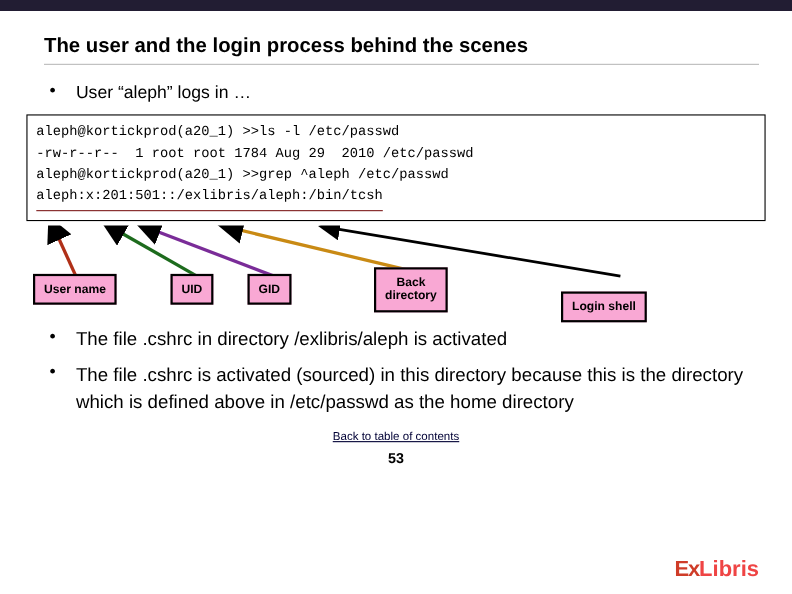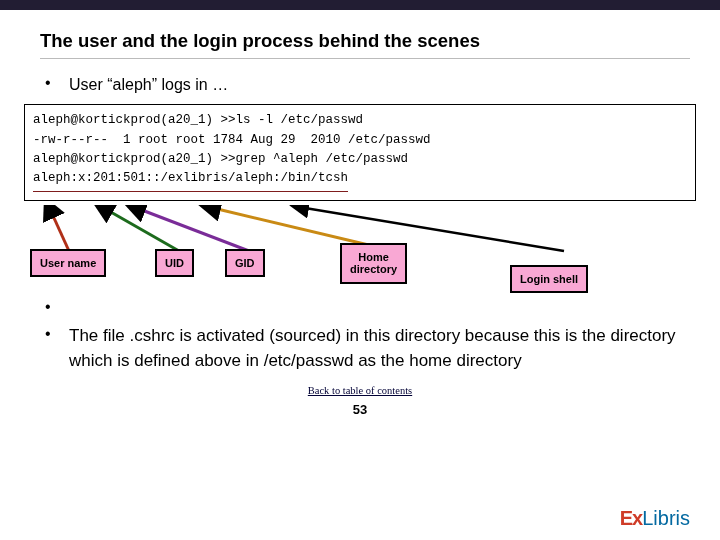--- a/index.html
+++ b/index.html
@@ -73,36 +73,35 @@
     line-height:1.15;
     white-space:nowrap;
   }
   .link {
     display:block;
     text-align:center;
     font-size:10.5px;
     text-decoration:underline;
     color:#000035;
     margin-top:10px;
-    font-family:Liberation Serif, serif;
   }
   .pagenum {
     text-align:center;
     font-size:13px;
     font-weight:bold;
     margin-top:6px;
   }
   .logo {
     position:absolute;
     right:30px;
     bottom:10px;
     font-family: Arial, sans-serif;
   }
   .logo .ex { font-size:20px; color:#cf3c28; font-weight:bold; letter-spacing:-1px;}
-  .logo .libris { font-size:20px; color:#0369a1; font-weight:400; }
+  .logo .libris { font-size:20px; color:#ef4444; font-weight:700; }
 </style>
 </head>
 <body>
 
 <div class="topstripe"></div>
 
 <div class="title">The user and the login process behind the scenes</div>
 <div class="title-underline"></div>
 
 <div class="bullet-row">
@@ -126,27 +125,28 @@
     <line x1="45" y1="46" x2="25" y2="2" stroke="#b03018" stroke-width="3" marker-end="url(#ah)"></line>
     <line x1="155" y1="46" x2="78" y2="2" stroke="#1d6b1d" stroke-width="3" marker-end="url(#ah)"></line>
     <line x1="225" y1="46" x2="110" y2="2" stroke="#7a2c98" stroke-width="3" marker-end="url(#ah)"></line>
     <line x1="370" y1="46" x2="185" y2="2" stroke="#c98a14" stroke-width="3" marker-end="url(#ah)"></line>
     <line x1="540" y1="46" x2="275" y2="2" stroke="#000" stroke-width="2.5" marker-end="url(#ah)"></line>
   </svg>
 
   <div class="label" style="left:30px;  top:44px;">User name</div>
   <div class="label" style="left:155px; top:44px;">UID</div>
   <div class="label" style="left:225px; top:44px;">GID</div>
-  <div class="label" style="left:340px; top:38px; white-space:pre;">Home
+  <div class="label" style="left:340px; top:38px; white-space:pre;">Back
 directory</div>
   <div class="label" style="left:510px; top:60px;">Login shell</div>
 </div>
 
 <div class="bullet-row" style="font-size:17px; padding-top:14px;">
   <div class="bullet-dot">•</div>
+  <div class="bullet-text">The file .cshrc in directory /exlibris/aleph is activated</div>
 </div>
 
 <div class="bullet-row" style="font-size:17px;">
   <div class="bullet-dot">•</div>
   <div class="bullet-text">The file .cshrc is activated (sourced) in this directory because this is the directory which is defined above in /etc/passwd as the home directory</div>
 </div>
 
 <a class="link" href="#">Back to table of contents</a>
 <div class="pagenum">53</div>
 

